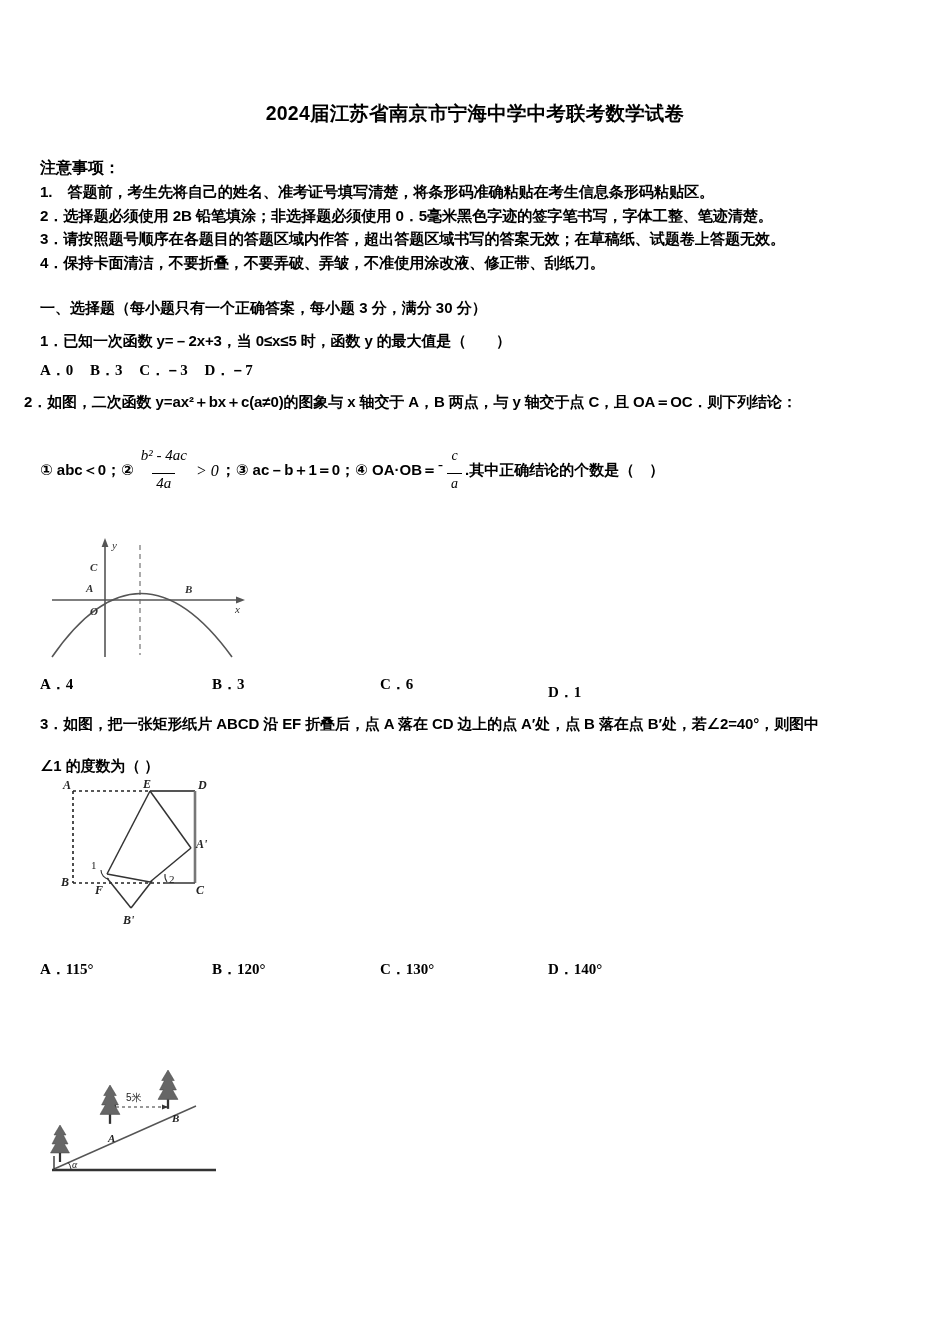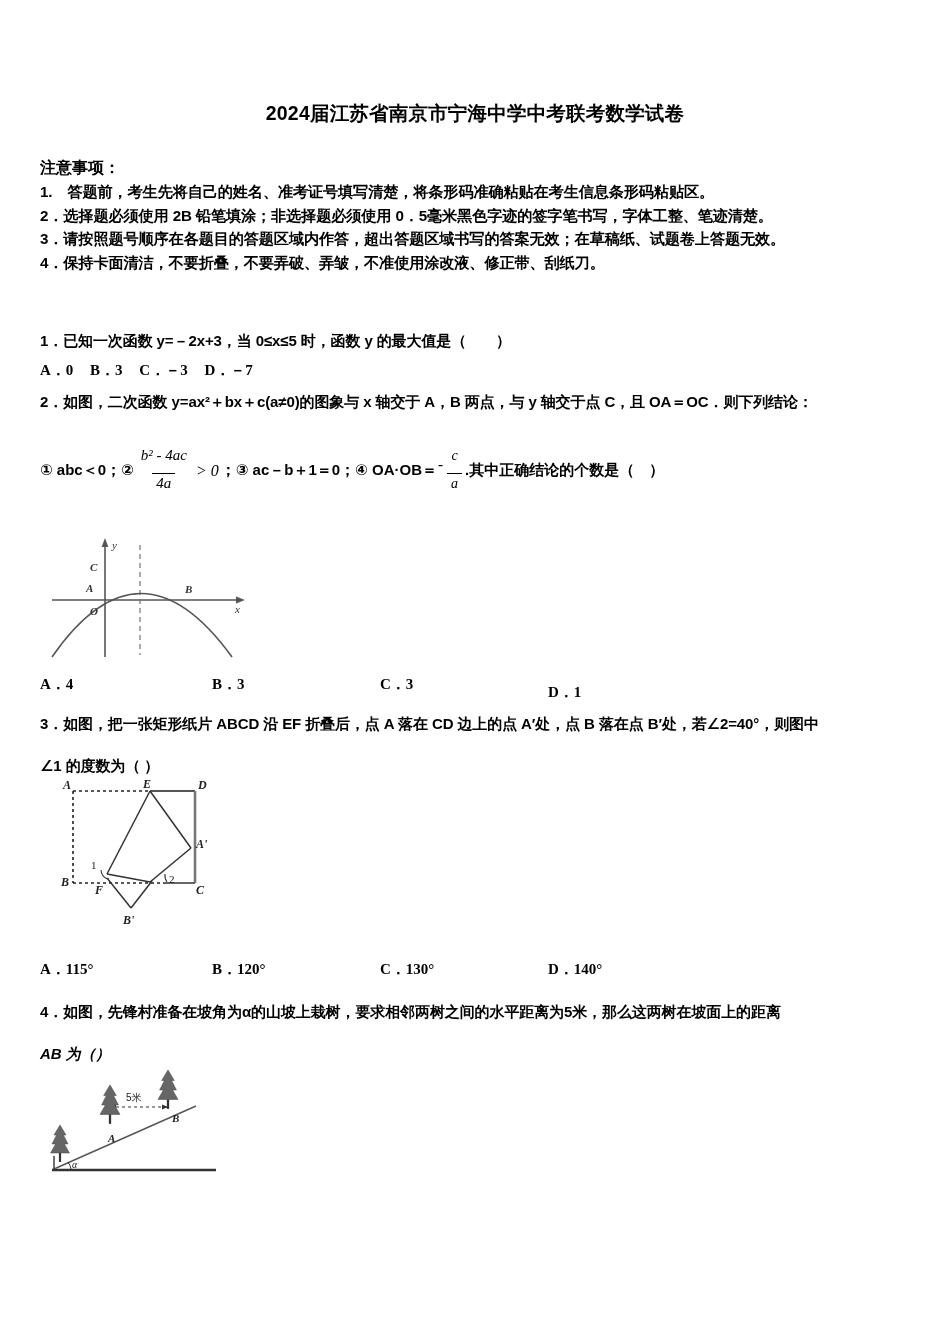--- a/index.html
+++ b/index.html
@@ -72,21 +72,21 @@
     font-size: 15px;
     font-weight: bold;
     font-family: "Liberation Serif", "DejaVu Serif", serif;
   }
   .opt-row span.opt {
     display: inline-block;
   }
   .q1-opts { left: 40px; top: 361px; }
   .q1-opts .opt { margin-right: 13px; }
 
-  .q2-stem { left: 40px; top: 390px; width: 890px; }
+  .q2-stem { left: 24px; top: 390px; width: 890px; }
   .q2-concl {
     position: absolute;
     left: 40px; top: 448px;
     font-size: 15px;
     font-weight: bold;
     font-family: "Liberation Sans", "DejaVu Sans", sans-serif;
     display: flex;
     align-items: center;
     white-space: nowrap;
   }
@@ -139,20 +139,21 @@
 
   <div class="notice-head">注意事项：</div>
 
   <div class="notice-list">
     <div class="notice-line">1.　答题前，考生先将自己的姓名、准考证号填写清楚，将条形码准确粘贴在考生信息条形码粘贴区。</div>
     <div class="notice-line">2．选择题必须使用 2B 铅笔填涂；非选择题必须使用 0．5毫米黑色字迹的签字笔书写，字体工整、笔迹清楚。</div>
     <div class="notice-line">3．请按照题号顺序在各题目的答题区域内作答，超出答题区域书写的答案无效；在草稿纸、试题卷上答题无效。</div>
     <div class="notice-line">4．保持卡面清洁，不要折叠，不要弄破、弄皱，不准使用涂改液、修正带、刮纸刀。</div>
   </div>
 
+  <div class="section-head">一、选择题（每小题只有一个正确答案，每小题 3 分，满分 30 分）</div>
 
   <div class="q-stem" style="left:40px; top:329px;">
     <span>1．</span><span>已知一次函数 y=－2x+3，当 0≤x≤5 时，函数 y 的最大值是（　　）</span>
   </div>
   <div class="opt-row q1-opts">
     <span class="opt">A．0</span>
     <span class="opt">B．3</span>
     <span class="opt">C．－3</span>
     <span class="opt">D．－7</span>
   </div>
@@ -195,21 +196,21 @@
       <text x="44" y="38" font-family="Liberation Serif, serif" font-style="italic" font-weight="bold" font-size="11" fill="#333">C</text>
       <text x="44" y="82" font-family="Liberation Serif, serif" font-style="italic" font-weight="bold" font-size="11" fill="#333">O</text>
       <text x="66" y="16" font-family="Liberation Serif, serif" font-style="italic" font-size="11" fill="#333">y</text>
       <text x="189" y="80" font-family="Liberation Serif, serif" font-style="italic" font-size="11" fill="#333">x</text>
     </svg>
   </div>
 
   <div class="opt-row q2-opts">
     <span class="opt" style="left:0px;">A．4</span>
     <span class="opt" style="left:172px;">B．3</span>
-    <span class="opt" style="left:340px;">C．3</span>
+    <span class="opt" style="left:340px;">C．6</span>
     <span class="opt" style="left:508px;margin-top:8px;">D．1</span>
   </div>
 
   <div class="q-stem q3-stem">
     <div>
       <span>3．</span><span>如图，把一张矩形纸片 ABCD 沿 EF 折叠后，点 A 落在 CD 边上的点 A′处，点 B 落在点 B′处，若∠2=40°，则图中</span>
     </div>
     <div style="margin-top:18px;">∠1 的度数为（ ）</div>
   </div>
 
@@ -249,26 +250,20 @@
     </svg>
   </div>
 
   <div class="opt-row q3-opts">
     <span class="opt" style="left:0px;">A．115°</span>
     <span class="opt" style="left:172px;">B．120°</span>
     <span class="opt" style="left:340px;">C．130°</span>
     <span class="opt" style="left:508px;">D．140°</span>
   </div>
 
-  <div class="q-stem q4-stem">
-    <div>
-      <span>4．</span><span>如图，先锋村准备在坡角为α的山坡上栽树，要求相邻两树之间的水平距离为5米，那么这两树在坡面上的距离</span>
-    </div>
-    <div style="margin-top:18px; font-style:italic;">AB 为（）</div>
-  </div>
 
   <div class="fig" style="left:44px; top:1068px;">
     <svg width="180" height="120" viewBox="0 0 180 120" xmlns="http://www.w3.org/2000/svg">
       <defs>
         <g id="pine">
           <path d="M0,0 L-6,10 L-3.4,10 L-8,19 L-4.4,19 L-9.5,28 L9.5,28 L4.4,19 L8,19 L3.4,10 L6,10 Z" fill="#666" stroke="#444" stroke-width="0.5"></path>
           <rect x="-1.1" y="28" width="2.2" height="9" fill="#333"></rect>
         </g>
       </defs>
 

